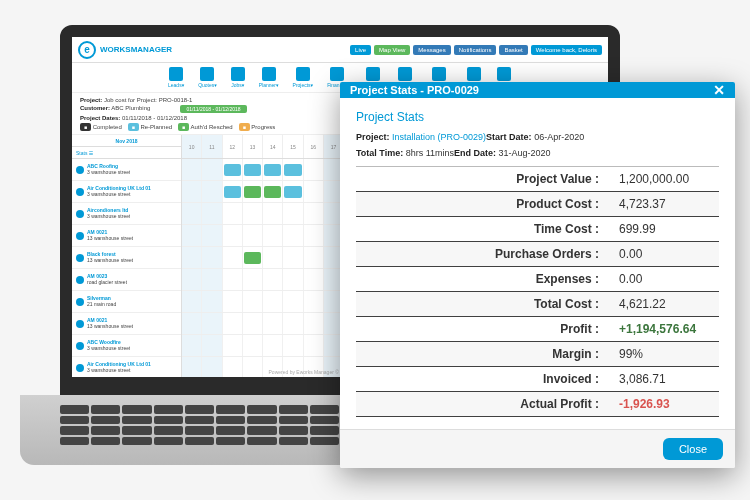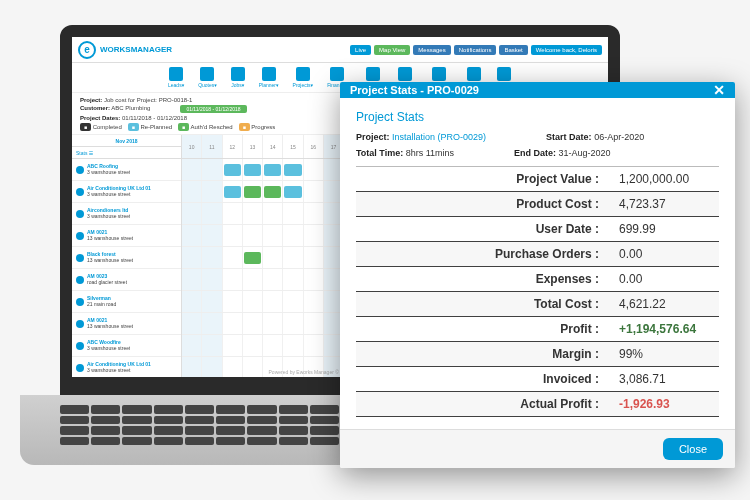--- a/index.html
+++ b/index.html
@@ -57,21 +57,21 @@
 .block { width: 90%; height: 12px; border-radius: 2px; }
 .b-teal { background: #5bc0de; }
 .b-green { background: #5cb85c; }
 
 
 .modal { position: absolute; top: 82px; left: 340px; width: 395px; background: #fff; box-shadow: 0 8px 30px rgba(0,0,0,0.4); border-radius: 2px; overflow: hidden; z-index: 10; }
 .modal-title { background: #0099d6; color: #fff; padding: 0 10px; font-size: 11px; font-weight: bold; display: flex; justify-content: space-between; align-items: center; }
 .modal-close { color: #fff; font-size: 14px; cursor: pointer; }
 .modal-body { padding: 12px 16px; }
 .fieldset-title { color: #0099d6; font-size: 12px; margin-bottom: 8px; }
-.info-grid { display: flex; gap: 60px; font-size: 9px; color: #333; margin-bottom: 6px; }
+.info-grid { display: flex; font-size: 9px; color: #333; margin-bottom: 6px; }
 .info-grid b { color: #222; }
 .link-text { color: #0099d6; }
 .stats-table { width: 100%; margin-top: 8px; border-top: 1px solid #bbb; }
 .stat-row { display: flex; border-bottom: 1px solid #404040; font-size: 12px; }
 .stat-row:nth-child(even) { background: #f7f7f7; }
 .stat-label { flex: 1; text-align: right; padding: 5px 10px; font-weight: bold; color: #333; }
 .stat-value { width: 110px; text-align: left; padding: 5px 10px; color: #333; }
 .stat-value.green { color: #3c763d; font-weight: bold; }
 .stat-value.red { color: #d9534f; font-weight: bold; }
 .modal-footer { padding: 8px 12px; text-align: right; background: #f5f5f5; border-top: 1px solid #ddd; }
@@ -726,21 +726,21 @@
     <div class="stats-table" id="stats-table">
         <div class="stat-row">
           <div class="stat-label">Project Value :</div>
           <div class="stat-value ">1,200,000.00</div>
         </div>
         <div class="stat-row">
           <div class="stat-label">Product Cost :</div>
           <div class="stat-value ">4,723.37</div>
         </div>
         <div class="stat-row">
-          <div class="stat-label">User Date :</div>
+          <div class="stat-label">Time Cost :</div>
           <div class="stat-value ">699.99</div>
         </div>
         <div class="stat-row">
           <div class="stat-label">Purchase Orders :</div>
           <div class="stat-value ">0.00</div>
         </div>
         <div class="stat-row">
           <div class="stat-label">Expenses :</div>
           <div class="stat-value ">0.00</div>
         </div>

